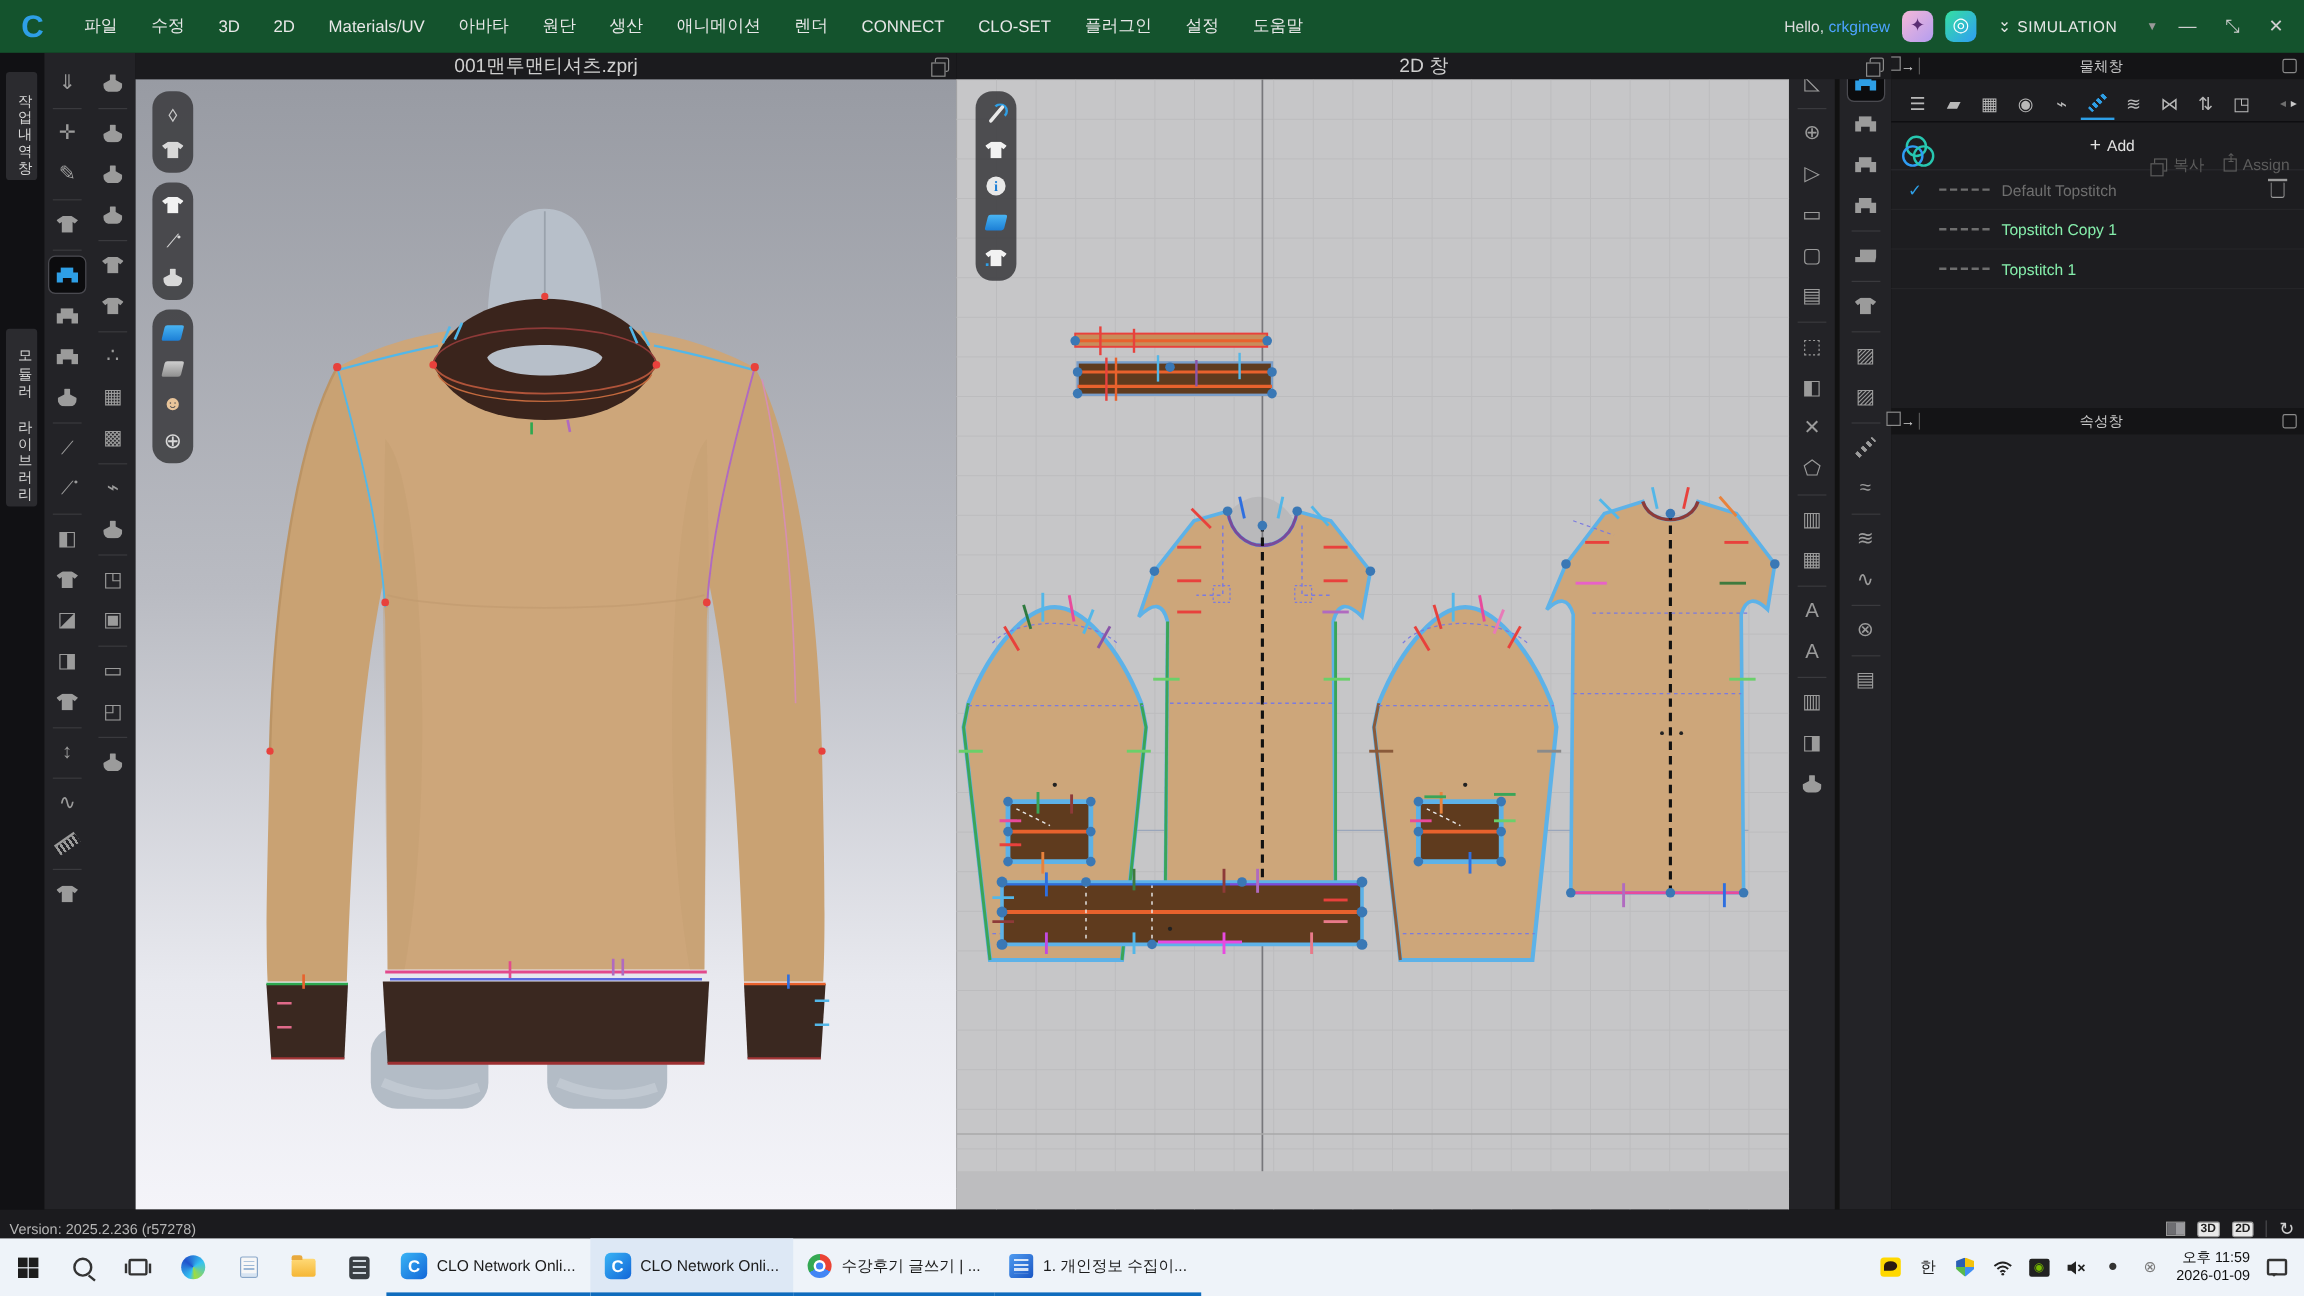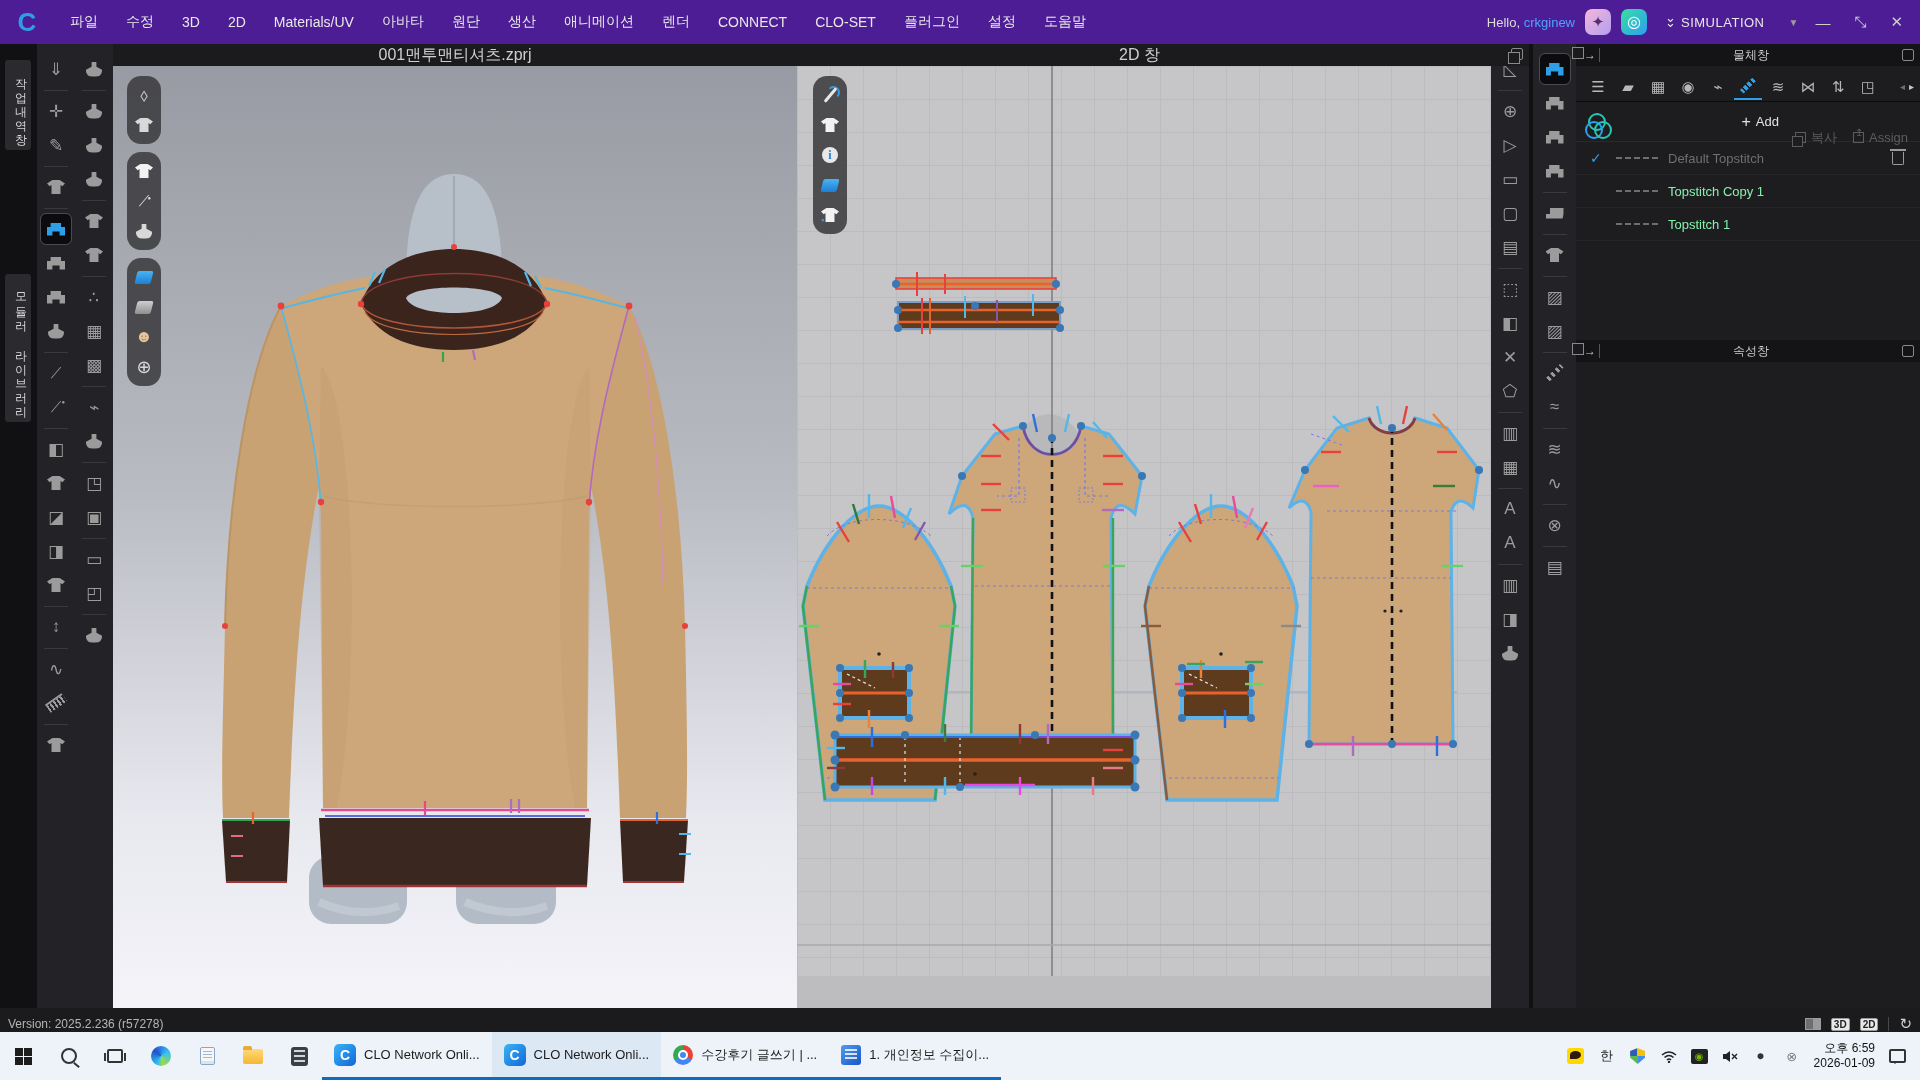--- a/index.html
+++ b/index.html
@@ -1,19 +1,19 @@
 <!DOCTYPE html>
 <html><head>
 <meta charset="utf-8">
 <style>
   * { margin:0; padding:0; box-sizing:border-box; }
   html,body { width:1920px; height:1080px; overflow:hidden; background:#111;
     font-family:"Liberation Sans","DejaVu Sans",sans-serif; }
   
-  #menubar { position:absolute; left:0; top:0; width:1920px; height:44px; background:#4c1d95;
+  #menubar { position:absolute; left:0; top:0; width:1920px; height:44px; background:#14532d;
     display:flex; align-items:center; color:#e8e8e8; font-size:14px; z-index:30;}
   #logo { width:30px; height:30px; margin:0 14px 0 12px; border-radius:6px; position:relative;}
   #logo:before{content:"C"; position:absolute; inset:0; color:#2e9fe6; font-weight:bold; font-size:26px; line-height:30px; text-align:center;}
   .menu-item { padding:0 14px; cursor:default; }
   #menubar-right { margin-left:auto; display:flex; align-items:center; gap:10px; padding-right:10px;}
   #greeting { font-size:13px; color:#dcdcdc; }
   #greeting b { color:#4da3ff; font-weight:normal; }
   .appbtn { width:26px; height:26px; border-radius:7px; }
   #md-icon { background:linear-gradient(135deg,#f5b8d8,#b39df0); position:relative;}
   #md-icon:before{content:"✦"; position:absolute; inset:0; text-align:center; line-height:26px; color:#5a2d73; font-size:15px;}
@@ -322,21 +322,21 @@
         <circle cx="434" cy="238" r="3.2"></circle>
       <circle cx="208" cy="436" r="3.2"></circle>
         <circle cx="476" cy="436" r="3.2"></circle>
       <circle cx="112" cy="560" r="3"></circle>
         <circle cx="572" cy="560" r="3"></circle>
       <circle cx="341" cy="181" r="3"></circle>
     </g>
   </svg>
 </div>
 
-<div class="pane-title" style="left:750px; top:44px; width:779px;">
+<div class="pane-title" style="left:797px; top:44px; width:779px;">
   <span>2D 창</span>
   <span class="popout"></span>
 </div>
 <div id="vp2d">
   <svg width="694" height="942" viewBox="0 0 694 942">
 
     <g fill="#b9b9bb">
       <path d="M215,392 C218,362 238,348 252,348 C266,348 286,362 289,392 L295,530 L209,530 Z"></path>
       <rect x="206" y="540" width="44" height="150" rx="14"></rect>
       <rect x="256" y="540" width="44" height="150" rx="14"></rect>
@@ -747,20 +747,20 @@
       </span>
     <span class="tray-ico">
       <svg width="16" height="13" viewBox="0 0 16 13">
           <path d="M1,4 L4,4 L8,1 L8,12 L4,9 L1,9 Z" fill="#222"></path>
           <path d="M10,4 L15,9 M15,4 L10,9" stroke="#222" stroke-width="1.4"></path>
         </svg>
     </span>
     <span class="tray-ico" style="color:#333;">⚫</span>
     <span class="tray-ico" style="color:#7a7a7a;">⊗</span>
     <span class="tray-clock">
-      <div>오후 6:59</div>
+      <div>오후 11:59</div>
       <div>2026-01-09</div>
     </span>
     <span class="tray-ico">
         <span class="notif"></span>
       </span>
   </span>
 </div>
 
 </body></html>

